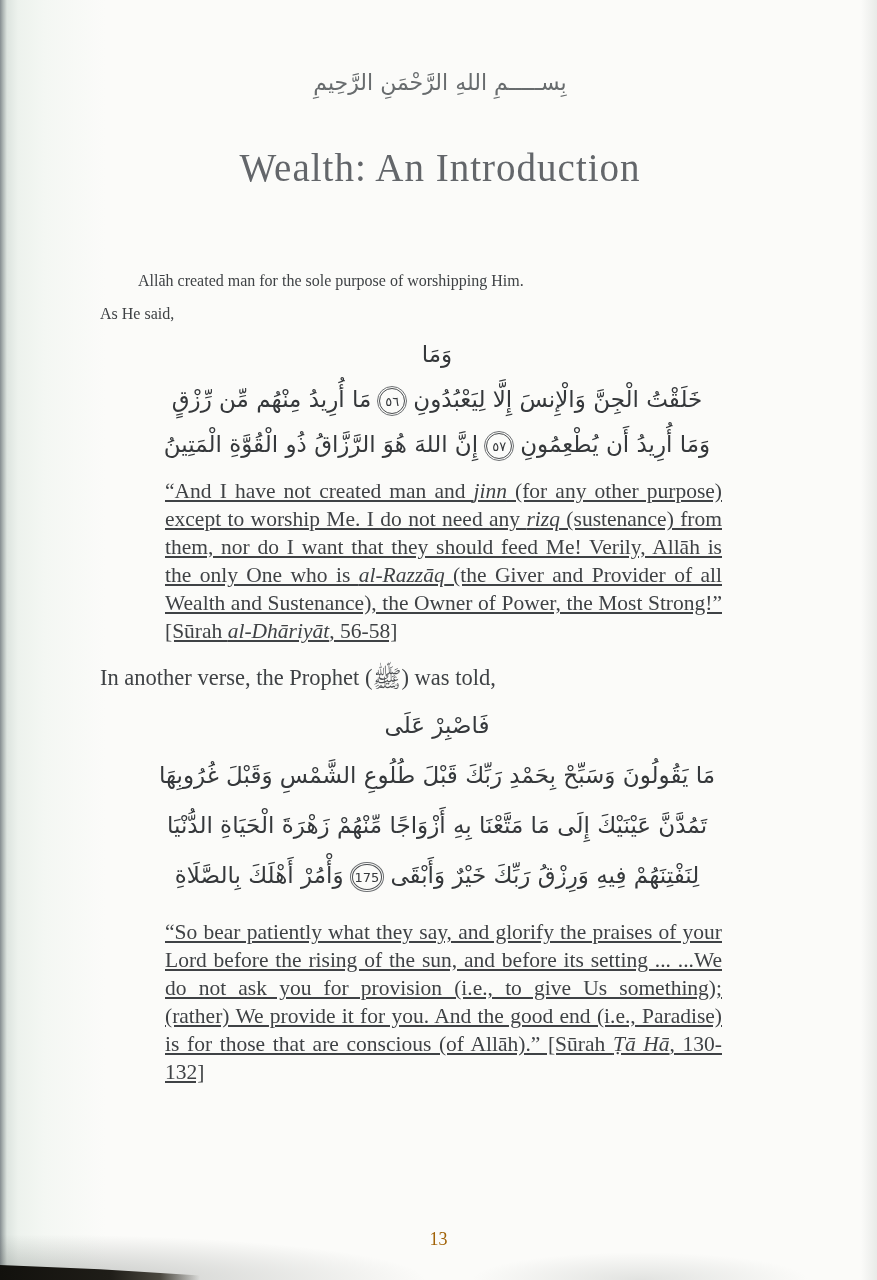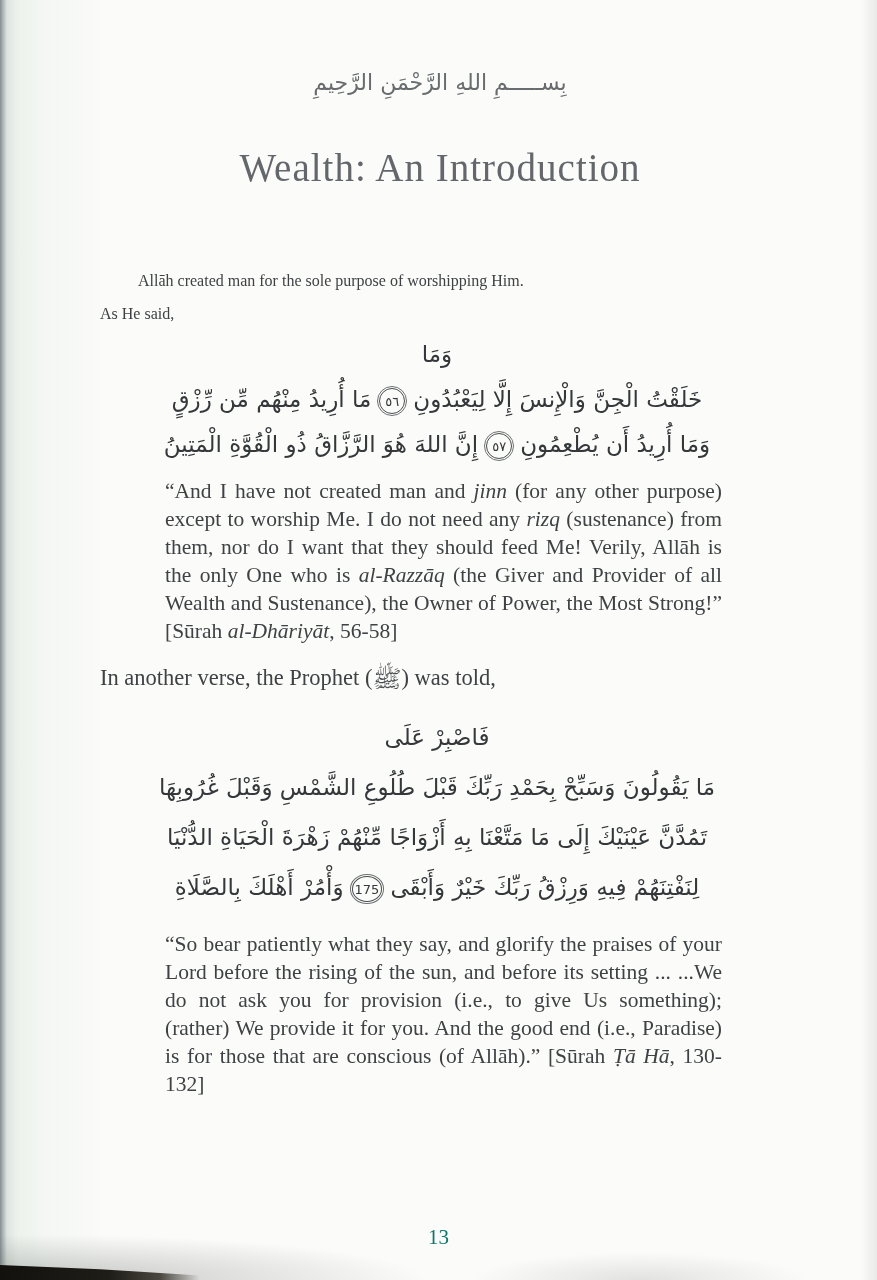--- a/index.html
+++ b/index.html
@@ -57,31 +57,31 @@
   .ayah{
     display:inline-block;direction:ltr;
     min-width:26px;height:26px;line-height:25px;padding:0 2px;
     border:1.2px solid #4a4d50;border-radius:50%;
     outline:1px solid #6e7174;outline-offset:1.5px;
     font-size:13px;text-align:center;vertical-align:middle;margin:0 8px;
     box-sizing:border-box;
   }
   .quote{
     margin:10px 58px 0 65px;font-size:21.5px;line-height:28px;
-    text-align:justify;color:#3f4245;
+    text-align:justify;color:#3f4245;text-decoration:underline;
   }
   .quote2{margin-top:18px;}
-  .mid-par{margin:16px 0 16px 0;font-size:22.5px;line-height:33px;}
+  .mid-par{margin:16px 0 4px 0;font-size:22.5px;line-height:33px;}
   .saw{
     font-family:"DejaVu Sans",sans-serif;font-size:24px;
     vertical-align:-2px;color:#4a4d50;
   }
   .page-number{
     position:absolute;bottom:30px;left:0;width:100%;
-    text-align:center;font-size:21px;color:#0f766e;
+    text-align:center;font-size:18px;color:#a16207;
     font-family:"Liberation Serif","DejaVu Serif",serif;
   }
 </style>
 </head>
 <body>
 
 <div class="page">
 
   <div class="edge-left"></div>
   <div class="edge-right"></div>

